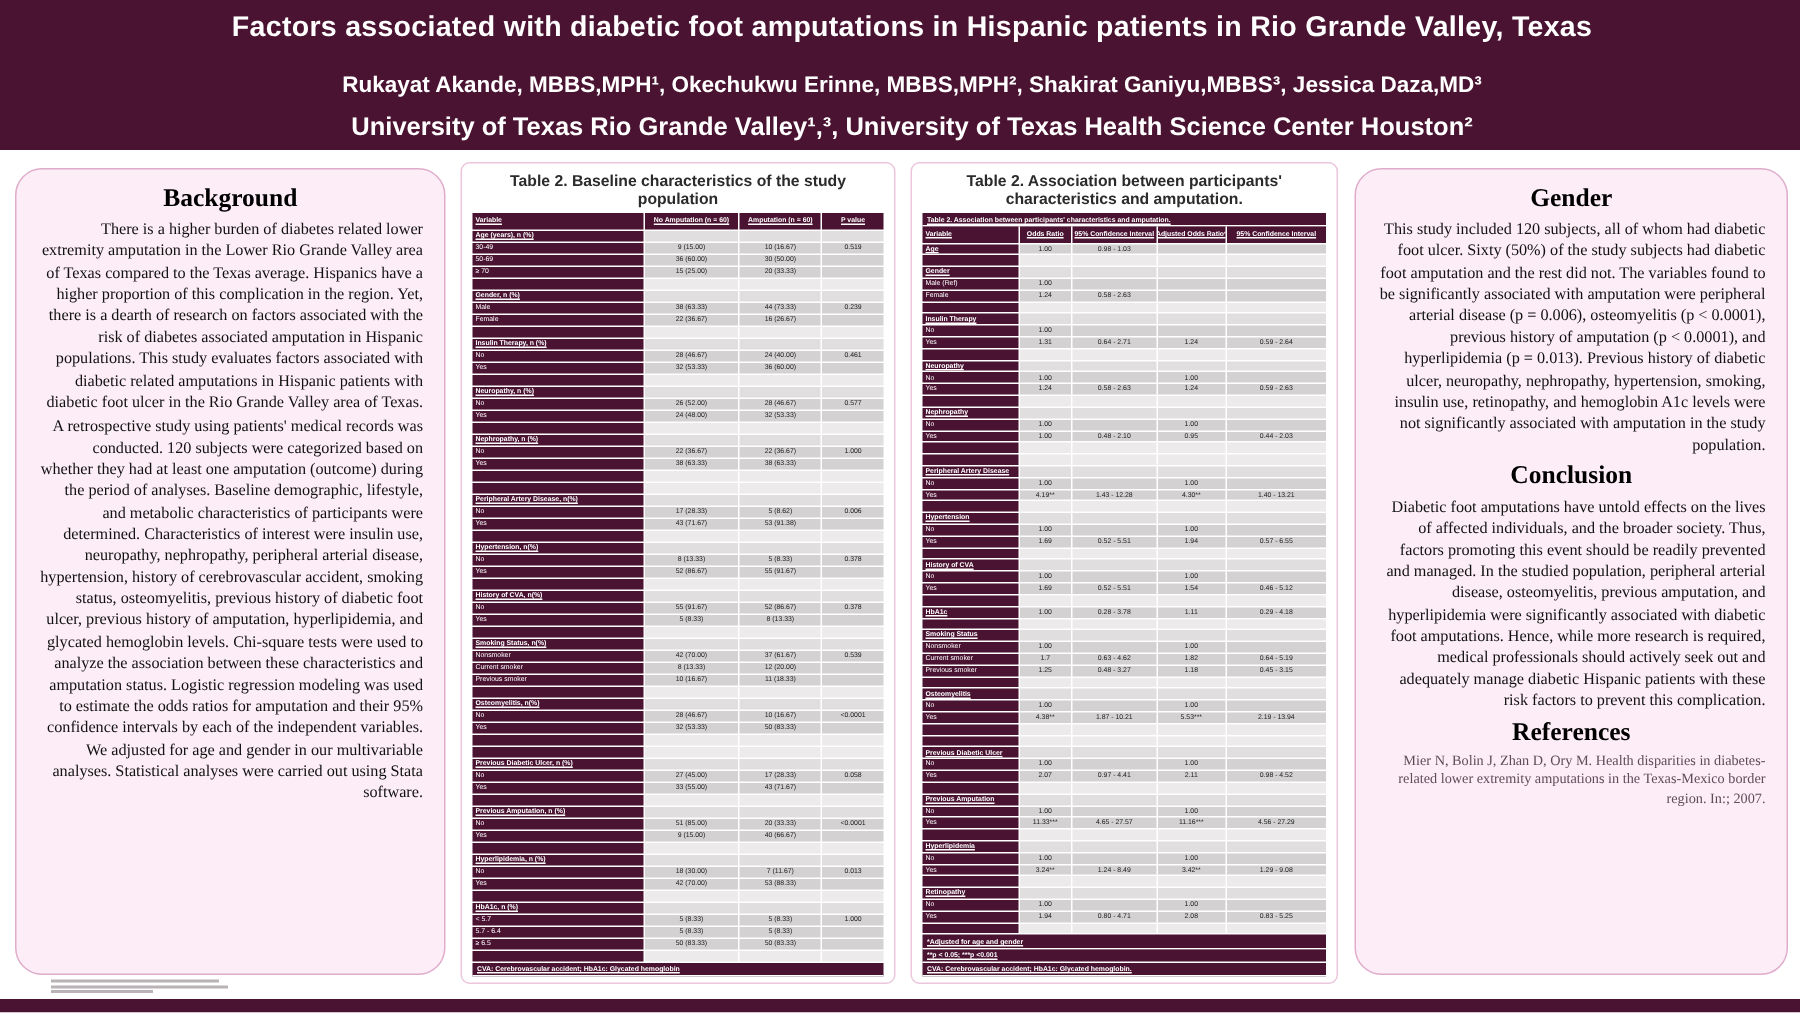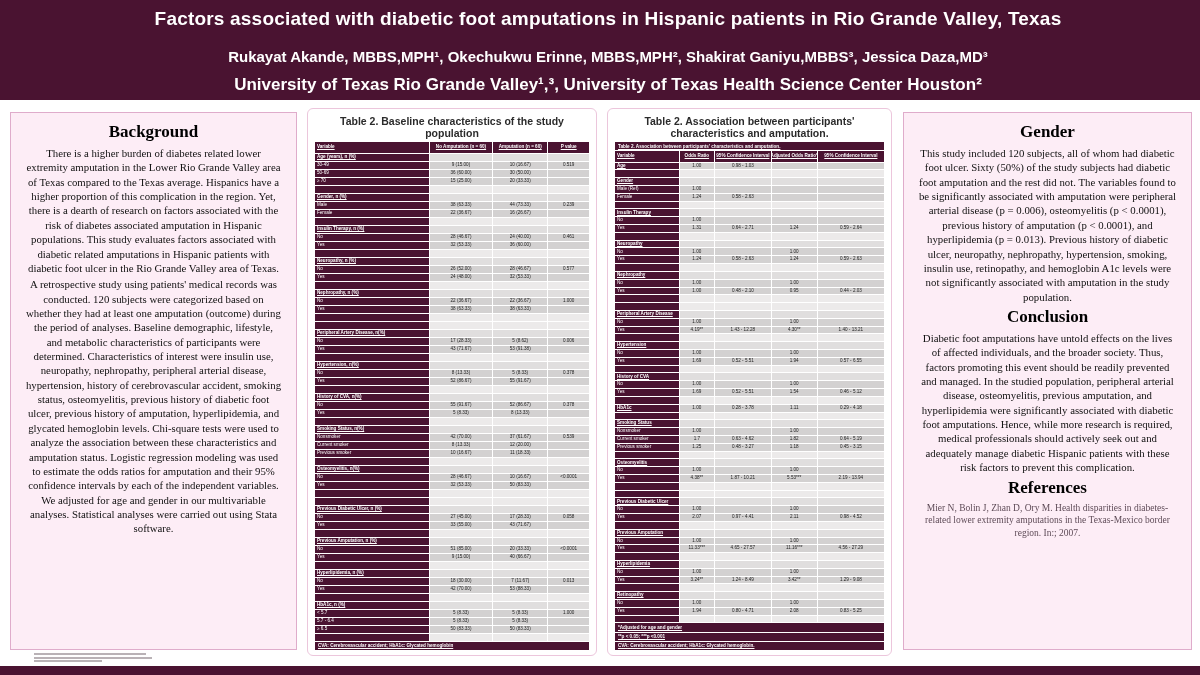--- a/index.html
+++ b/index.html
@@ -5,31 +5,31 @@
   html,body{margin:0;padding:0;}
   body{width:1200px;height:675px;position:relative;overflow:hidden;background:#ffffff;
        font-family:"Liberation Sans",sans-serif;}
   
   .hdr{position:absolute;left:0;top:0;width:1200px;height:100px;background:#4a1331;color:#fff;text-align:center;padding-left:16px;}
   .hdr .t{position:absolute;left:0;right:0;top:8px;font-size:19px;font-weight:bold;letter-spacing:.2px;}
   .hdr .a{position:absolute;left:0;right:0;top:48px;font-size:15px;font-weight:bold;}
   .hdr .f{position:absolute;left:0;right:0;top:75px;font-size:17px;font-weight:bold;}
   
   .panel{position:absolute;top:112px;height:538px;background:#fdedf6;border:1.5px solid #dfaccb;
-         border-radius:0;padding:6px 14px;box-sizing:border-box;overflow:hidden;}
+         border-radius:18px;padding:6px 14px;box-sizing:border-box;overflow:hidden;}
   .p1{left:10px;width:287px;}
   .p4{left:903px;width:289px;}
   .tpanel{position:absolute;top:108px;height:548px;background:#fff;border:1.5px solid #ecc6dc;
           border-radius:6px;padding:4px 7px;box-sizing:border-box;overflow:hidden;display:flex;flex-direction:column;}
   .p2{left:307px;width:290px;}
   .p3{left:607px;width:285px;align-items:center;}
   h2.sec{font-family:"Liberation Serif",serif;font-size:17px;font-weight:bold;color:#000;
          text-align:center;margin:3px 0 4px 0;}
   .bodytxt{font-family:"Liberation Serif",serif;font-size:10.8px;line-height:1.33;color:#111;
-           text-align:center;margin:0 0 2px 0;}
+           text-align:right;margin:0 0 2px 0;}
   .refs{font-size:9.5px;line-height:1.35;color:#5f4c58;margin-top:2px;}
   
   .ttitle{font-size:10.5px;font-weight:bold;color:#2b2b2b;text-align:center;line-height:1.15;
           padding:2px 0 3px 0;flex:0 0 auto;}
   .tbody{flex:1 1 auto;display:flex;flex-direction:column;min-height:0;}
   .trow{display:grid;column-gap:1px;border-bottom:1px solid #fff;flex:1 1 0;min-height:0;}
   .t1g{grid-template-columns:42fr 23fr 20fr 15fr;}
   .t2g{grid-template-columns:24fr 13fr 21fr 17fr 25fr;}
   .cell{overflow:hidden;white-space:nowrap;display:flex;align-items:center;font-size:4.6px;line-height:1;min-width:0;}
   .lab{background:#4a1331;color:#fff;padding-left:2px;justify-content:flex-start;}

